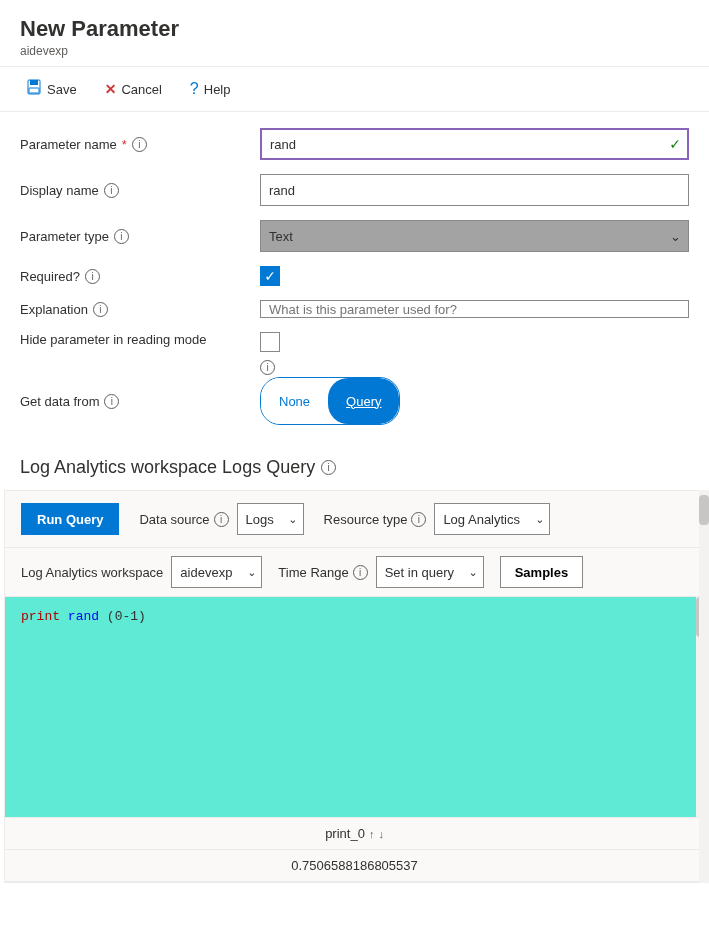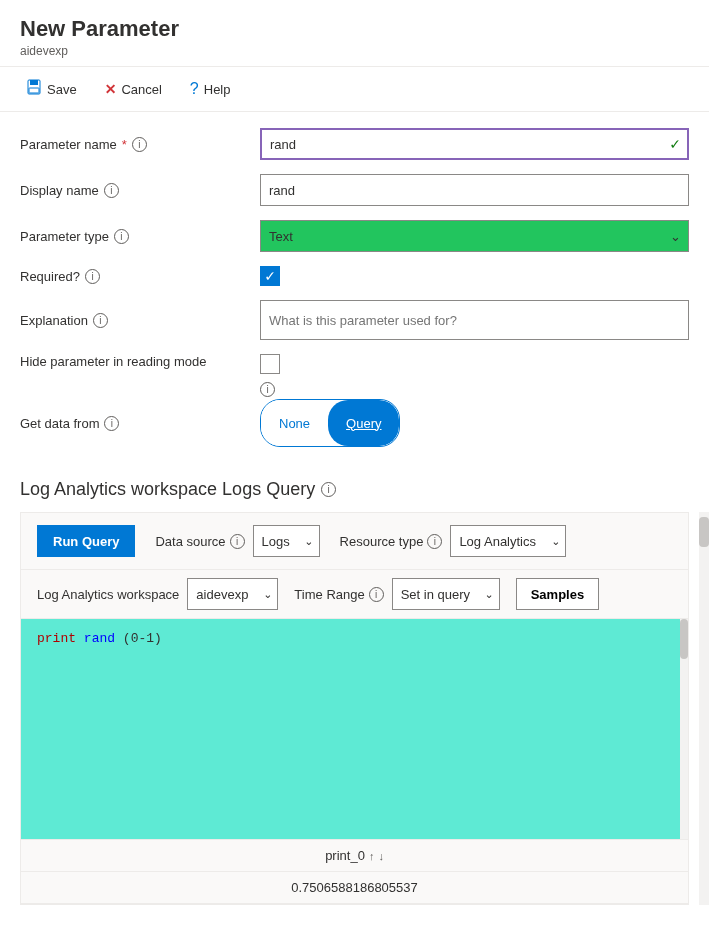--- a/index.html
+++ b/index.html
@@ -128,21 +128,21 @@
     }
 
     .dropdown {
       width: 100%;
       height: 32px;
       border: 1px solid #8a8886;
       padding: 0 8px;
       font-size: 13px;
       color: #323130;
       appearance: none;
-      background: #22c55e;
+      background: #a3a3a3;
       cursor: pointer;
     }
 
     .dropdown-arrow {
       position: absolute;
       right: 8px;
       top: 50%;
       transform: translateY(-50%);
       pointer-events: none;
       color: #323130;
@@ -164,21 +164,21 @@
       height: 20px;
       background: #fff;
       border: 1px solid #8a8886;
       cursor: pointer;
     }
 
     .checkmark { color: #fff; font-size: 14px; }
 
     .explanation-input {
       width: 100%;
-      height: 40px;
+      height: 18px;
       border: 1px solid #8a8886;
       padding: 0 8px;
       font-size: 13px;
       color: #a19f9d;
       background: #fff;
     }
 
     .hide-row {
       display: flex;
       align-items: flex-start;
@@ -238,21 +238,21 @@
       font-size: 18px;
       font-weight: 400;
       color: #323130;
       padding: 8px 20px 12px 20px;
       display: flex;
       align-items: center;
       gap: 6px;
     }
 
     .query-area {
-      margin: 0 20px;
+      margin: 0 4px;
       border: 1px solid #edebe9;
       background: #faf9f8;
     }
 
     .query-header {
       padding: 12px 16px;
       display: flex;
       align-items: center;
       gap: 20px;
       border-bottom: 1px solid #edebe9;

